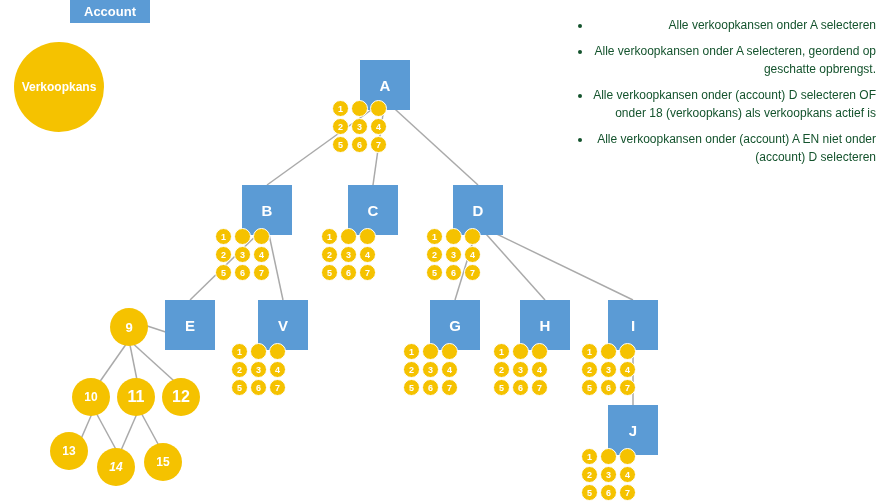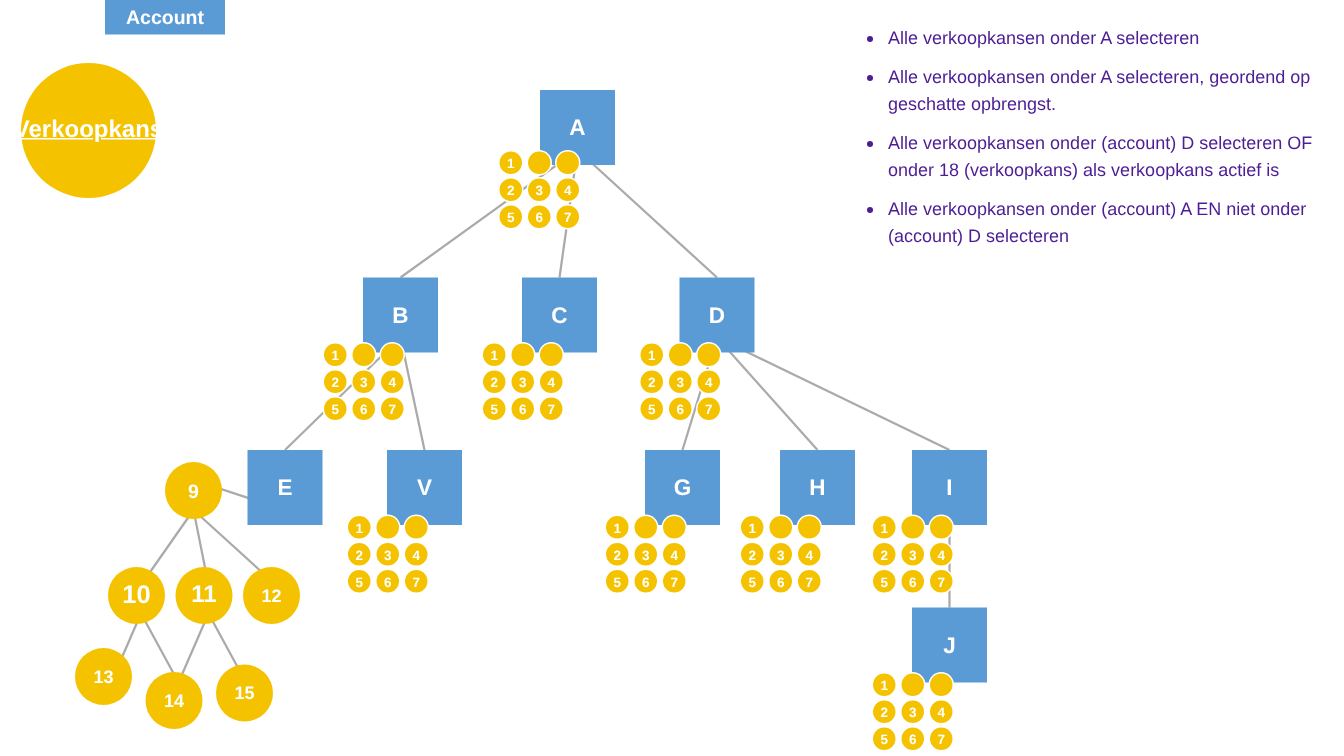--- a/index.html
+++ b/index.html
@@ -27,25 +27,24 @@
 
     
     .verkoopkans-circle {
       position: absolute;
       top: 42px; left: 14px;
       width: 90px; height: 90px;
       background: #f5c200;
       border-radius: 50%;
       display: flex; align-items: center; justify-content: center;
       text-align: center;
-      font-size: 16px;
+      font-size: 12px;
       font-weight: 600;
       color: #fff;
       z-index: 5;
-      text-decoration: underline;
     }
 
     
     .blue-box {
       position: absolute;
       background: #5b9bd5;
       color: #fff;
       font-size: 15px;
       font-weight: 700;
       display: flex; align-items: center; justify-content: center;
@@ -90,22 +89,23 @@
       z-index: 1;
       pointer-events: none;
     }
 
     
     .bullet-list {
       position: absolute;
       top: 16px; right: 20px;
       width: 300px;
       font-size: 12px;
-      color: #4c1d95;
+      color: #14532d;
       line-height: 1.5;
+      text-align: right;
     }
     .bullet-list ul {
       list-style: disc;
       padding-left: 16px;
     }
     .bullet-list ul li {
       margin-bottom: 8px;
     }
   </style>
 </head>
@@ -258,26 +258,26 @@
   <div class="badge">2</div>
   <div class="badge">3</div>
   <div class="badge">4</div>
   <div class="badge">5</div>
   <div class="badge">6</div>
   <div class="badge">7</div>
 </div>
 
 <div class="orange-circle" style="left:110px; top:308px; width:38px; height:38px; font-size:13px;">9</div>
 
-<div class="orange-circle" style="left:72px; top:378px; width:38px; height:38px; font-size:17px;">10</div>
+<div class="orange-circle" style="left:72px; top:378px; width:38px; height:38px; font-size:12px;">10</div>
 <div class="orange-circle" style="left:117px; top:378px; width:38px; height:38px; font-size:16px;">11</div>
-<div class="orange-circle" style="left:162px; top:378px; width:38px; height:38px; font-size:12px;">12</div>
+<div class="orange-circle" style="left:162px; top:378px; width:38px; height:38px; font-size:16px;">12</div>
 
 <div class="orange-circle" style="left:50px; top:432px; width:38px; height:38px; font-size:12px;">13</div>
-<div class="orange-circle" style="left:97px; top:448px; width:38px; height:38px; font-size:12px;">14</div>
+<div class="orange-circle" style="left:97px; top:448px; width:38px; height:38px; font-size:12px;font-style:italic;">14</div>
 <div class="orange-circle" style="left:144px; top:443px; width:38px; height:38px; font-size:12px;">15</div>
 
 <div class="bullet-list">
   <ul>
     <li>Alle verkoopkansen onder A selecteren</li>
     <li>Alle verkoopkansen onder A selecteren, geordend op geschatte opbrengst.</li>
     <li>Alle verkoopkansen onder (account) D selecteren OF onder 18 (verkoopkans) als verkoopkans actief is</li>
     <li>Alle verkoopkansen onder (account) A EN niet onder (account) D selecteren</li>
   </ul>
 </div>

